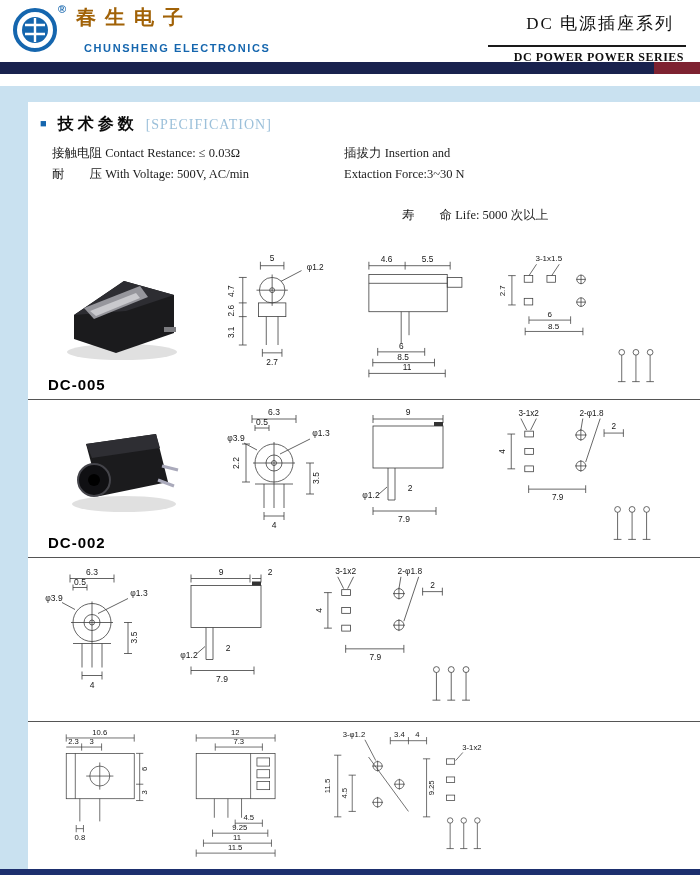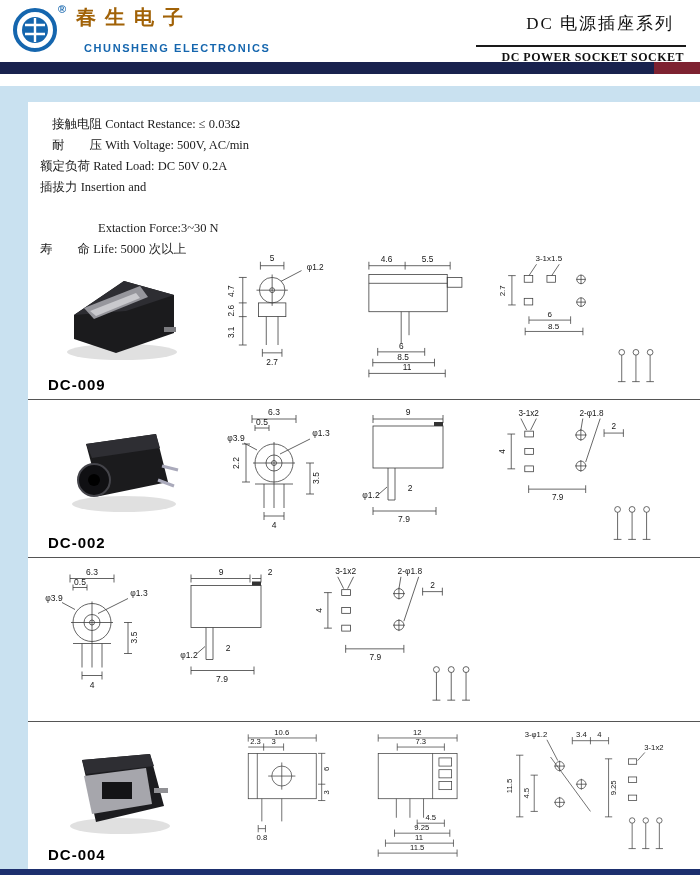--- a/index.html
+++ b/index.html
@@ -30,21 +30,21 @@
 
   .content { position:absolute; top:102px; left:28px; right:0; bottom:6px; background:#fff; }
 
   
   .spec { box-sizing:border-box; height:143px; padding:12px 10px 0 12px;
           font-family:"Liberation Serif", serif; }
   .spec-title { margin-bottom:8px; }
   .bullet { color:#1566ae; font-size:11px; vertical-align:2px; margin-right:7px; }
   .t-cn { font-size:16px; font-weight:bold; letter-spacing:4px; color:#0a0a0a; }
   .t-en { font-size:14px; color:#9cc0da; letter-spacing:1px; margin-left:4px; }
-  .spec-cols { display:flex; font-size:12.5px; color:#1c1c1c;flex-direction:column; }
+  .spec-cols { display:flex; font-size:12.5px; color:#1c1c1c; }
   .spec-col.left { width:292px; margin-left:12px; }
   .spec-col.right { flex:1; }
   .spec-col .line { height:21px; line-height:21px; white-space:nowrap; }
   .spec-col.right .line:nth-child(3) { padding-left:58px;margin-top:20px; }
 
   
   .rows { }
   .product-row { box-sizing:border-box; display:flex; padding:4px 4px 0 12px; }
   .product-row:nth-child(1) { height:155px; border-bottom:1px solid #555; }
   .product-row:nth-child(2) { height:158px; border-bottom:1px solid #555; }
@@ -71,62 +71,66 @@
     <svg class="logo" width="46" height="46" viewBox="0 0 46 46">
       <circle cx="23" cy="23" r="20" fill="none" stroke="#1566ae" stroke-width="4"></circle>
       <circle cx="23" cy="23" r="13" fill="#1566ae"></circle>
       <path d="M23 11 v24" stroke="#ffffff" stroke-width="2.4" fill="none"></path>
       <path d="M13 18 h20 M13 27 h20" stroke="#ffffff" stroke-width="2.4" fill="none"></path>
     </svg>
     <span class="reg">®</span>
     <div class="brand-cn">春生电子</div>
     <div class="brand-en">CHUNSHENG ELECTRONICS</div>
     <div class="series-cn">DC 电源插座系列</div>
-    <div class="series-en">DC POWER SOCKET SOCKET</div>
+    <div class="series-en">DC POWER POWER SERIES</div>
   </div>
 
   <div class="navy-bar">
     <div class="navy"></div>
     <div class="maroon"></div>
   </div>
 
   <div class="blue-band"></div>
   <div class="left-stripe"></div>
   <div class="bottom-bar"></div>
 
   <div class="content">
 
     <div class="spec">
+      <div class="spec-title">
+        <span class="bullet">■</span>
+        <span class="t-cn">技术参数</span>
+        <span class="t-en">[SPECIFICATION]</span>
+      </div>
       <div class="spec-cols">
         <div class="spec-col left">
           <div class="line">接触电阻 Contact Restance: ≤ 0.03Ω</div>
           <div class="line">耐　　压 With Voltage: 500V, AC/min</div>
         </div>
         <div class="spec-col right">
-          <div class="line">额定负荷 Rated Load: DC 50V 0.2A</div>
           <div class="line">插拔力 Insertion and</div>
           <div class="line">Extaction Force:3~30 N</div>
           <div class="line">寿　　命 Life: 5000 次以上</div>
         </div>
       </div>
     </div>
 
     <div class="rows">
 
       <div class="product-row">
         <div class="photo-col">
           <svg class="photo" width="155" height="112" viewBox="0 0 155 112">
             <ellipse cx="76" cy="99" rx="55" ry="8" fill="#000" opacity="0.12"></ellipse>
             <polygon points="28,62 78,28 128,42 128,80 70,100 28,86" fill="#1b1b1d"></polygon>
             <polygon points="28,62 78,28 128,42 80,58" fill="#2d2d32"></polygon>
             <polygon points="38,55 94,33 102,44 48,66" fill="#96969c"></polygon>
             <polygon points="44,58 90,40 94,45 50,63" fill="#c9c9cd"></polygon>
             <rect x="118" y="74" width="12" height="5" fill="#7c7c80"></rect>
           </svg>
-          <div class="product-name">DC-009</div>
+          <div class="product-name">DC-005</div>
         </div>
         <div class="drawings">
 
           <svg class="drawing" width="115" height="142" viewBox="0 0 115 145">
             <g>
               <line x1="38" y1="15" x2="62" y2="15"></line>
                 <line x1="38" y1="11" x2="38" y2="19"></line>
                 <line x1="62" y1="11" x2="62" y2="19"></line>
               <line x1="59" y1="31" x2="80" y2="20"></line>
               <line x1="20" y1="27" x2="20" y2="96"></line>
@@ -463,31 +467,20 @@
             <text x="113" y="10">2-φ1.8</text>
             <text x="136" y="24">2</text>
             <text x="24" y="47" transform="rotate(-90 24 47)">4</text>
             <text x="78" y="97">7.9</text>
           </svg>
 
         </div>
       </div>
 
       <div class="product-row">
-        <div class="photo-col">
-          <svg class="photo" width="155" height="110" viewBox="0 0 155 110">
-            <ellipse cx="74" cy="96" rx="50" ry="8" fill="#000" opacity="0.12"></ellipse>
-            <polygon points="36,30 104,24 118,76 50,92" fill="#1c1c1f"></polygon>
-            <polygon points="36,30 104,24 108,36 40,44" fill="#2e2e33"></polygon>
-            <polygon points="38,46 100,38 106,74 46,84" fill="#a6a6ac"></polygon>
-            <rect x="56" y="52" width="30" height="17" fill="#141416"></rect>
-            <rect x="108" y="58" width="14" height="5" fill="#919195"></rect>
-          </svg>
-          <div class="product-name">DC-004</div>
-        </div>
         <div class="drawings">
 
           <svg class="drawing" width="125" height="136" viewBox="0 0 130 150">
             <g>
               <line x1="25" y1="11" x2="100" y2="11"></line>
                 <line x1="25" y1="7" x2="25" y2="15"></line>
                 <line x1="100" y1="7" x2="100" y2="15"></line>
               <line x1="25" y1="21" x2="64" y2="21"></line>
                 <line x1="42" y1="17" x2="42" y2="25"></line>
                 <line x1="64" y1="17" x2="64" y2="25"></line>

